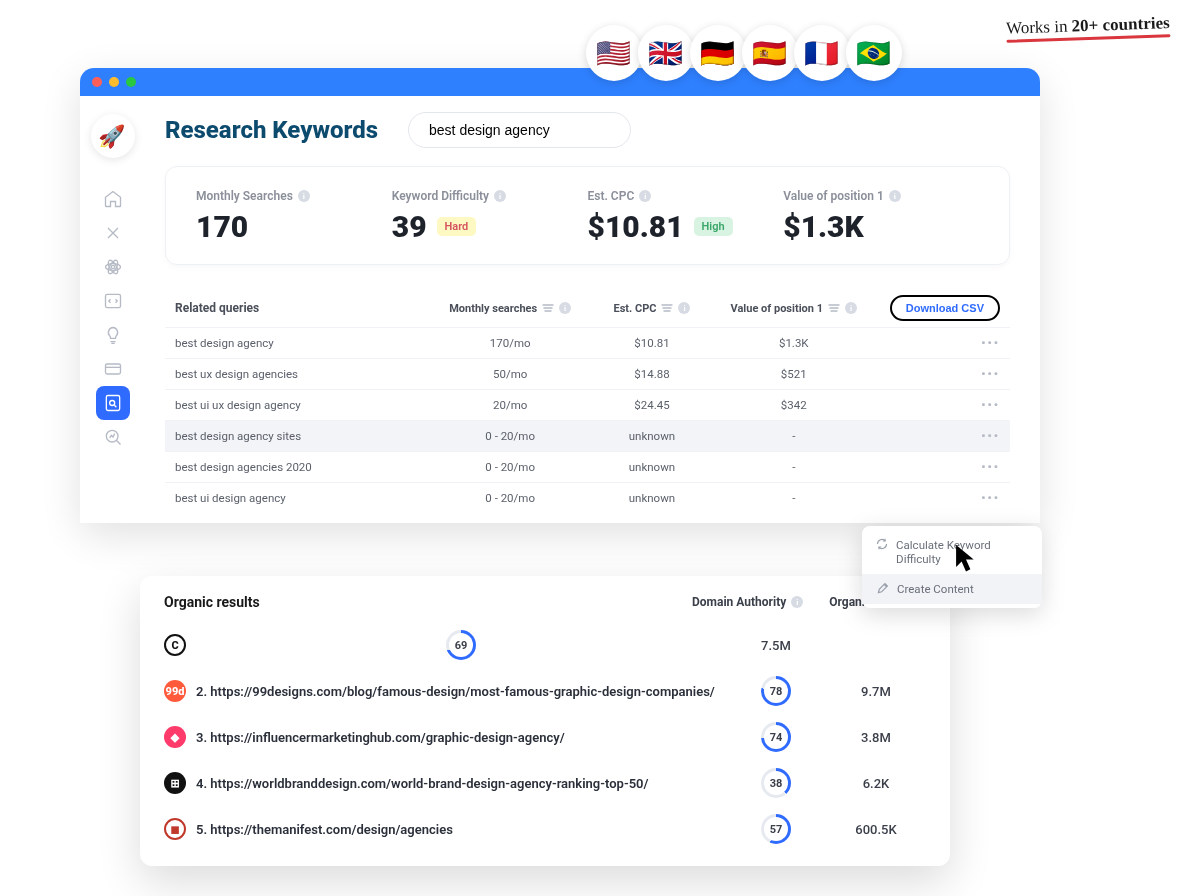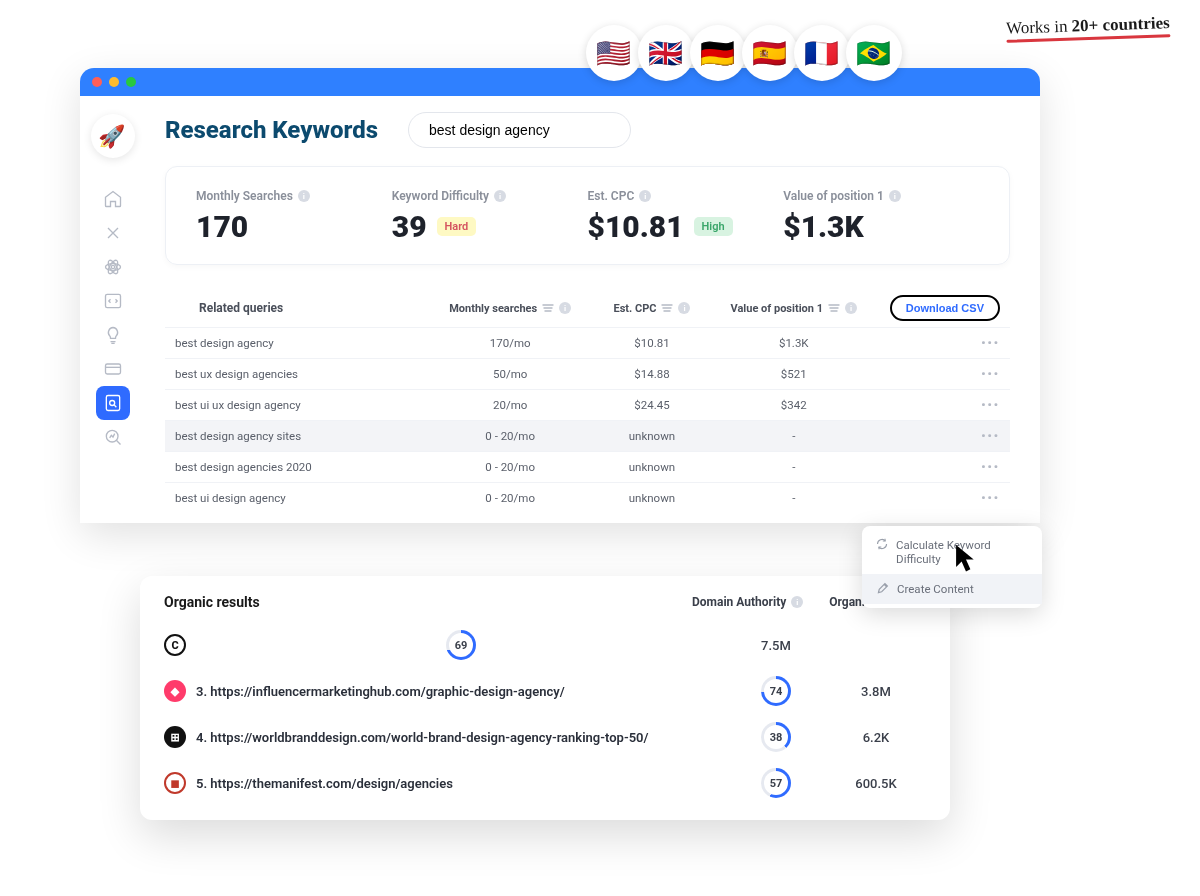--- a/index.html
+++ b/index.html
@@ -205,21 +205,21 @@
   .rq-head {
     display: grid;
     grid-template-columns: 2fr 1.2fr 1fr 1.2fr 1fr;
     align-items: center;
     padding: 6px 10px;
     font-size: 11px;
     font-weight: 700;
     color: #4a4f5a;
   }
   .rq-head .col { display: flex; align-items: center; gap: 5px; justify-content: center; }
-  .rq-head .col:first-child { justify-content: flex-start; margin-left: 24px; }
+  .rq-head .col:first-child { justify-content: flex-start; }
   .rq-head .col:last-child { justify-content: flex-end; }
   .csv-btn {
     border: 2px solid #000000;
     color: #2f6bff;
     background: #fff;
     border-radius: 999px;
     font-size: 11px;
     font-weight: 600;
     padding: 5px 14px;
     cursor: pointer;
@@ -570,20 +570,30 @@
       <div class="org-row">
         <div class="fav" style="background:#fff;color:#111;border:2px solid #111;">C</div>
         <div>
           <div class="da-ring" style="background:conic-gradient(#2f6bff 0deg 248deg,#e6e9f0 248deg 360deg);">
             <div style="position:absolute;inset:3px;background:#fff;border-radius:50%;display:flex;align-items:center;justify-content:center;">69</div>
           </div>
         </div>
         <div class="traffic">7.5M</div>
       </div>
       <div class="org-row">
+        <div class="fav" style="background:#ff5a3c;color:#fff;">99d</div>
+        <div>2. https://99designs.com/blog/famous-design/most-famous-graphic-design-companies/</div>
+        <div>
+          <div class="da-ring" style="background:conic-gradient(#2f6bff 0deg 281deg,#e6e9f0 281deg 360deg);">
+            <div style="position:absolute;inset:3px;background:#fff;border-radius:50%;display:flex;align-items:center;justify-content:center;">78</div>
+          </div>
+        </div>
+        <div class="traffic">9.7M</div>
+      </div>
+      <div class="org-row">
         <div class="fav" style="background:#ff3b6b;color:#fff;">◆</div>
         <div>3. https://influencermarketinghub.com/graphic-design-agency/</div>
         <div>
           <div class="da-ring" style="background:conic-gradient(#2f6bff 0deg 266deg,#e6e9f0 266deg 360deg);">
             <div style="position:absolute;inset:3px;background:#fff;border-radius:50%;display:flex;align-items:center;justify-content:center;">74</div>
           </div>
         </div>
         <div class="traffic">3.8M</div>
       </div>
       <div class="org-row">

